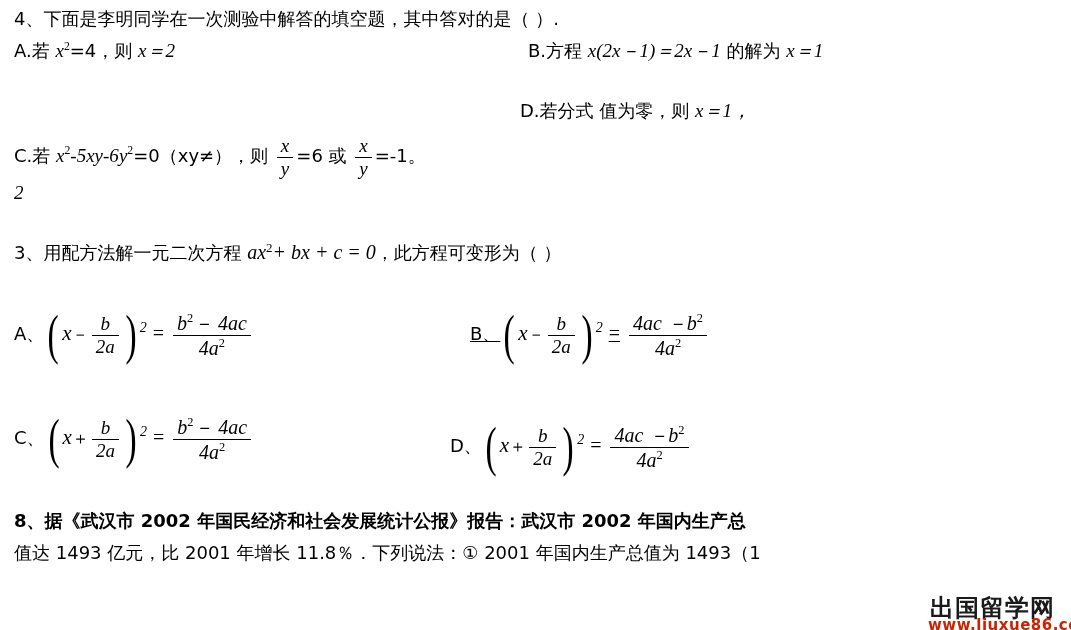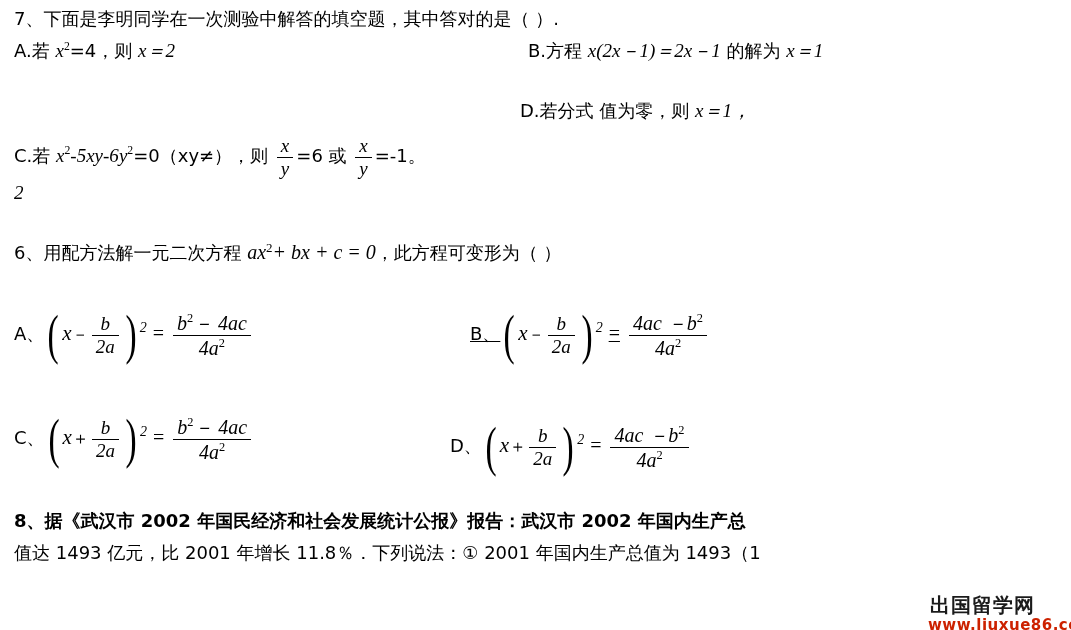--- a/index.html
+++ b/index.html
@@ -85,38 +85,38 @@
   .eqbox {
     display: inline-block;
     vertical-align: middle;
   }
   .watermark {
     position: absolute;
     text-align: center;
     font-family: "DejaVu Sans", sans-serif;
   }
   .wm1 {
-    font-size: 20px;
+    font-size: 24px;
     color: #1a1a1a;
     font-weight: bold;
     letter-spacing: 1px;
   }
   .wm2 {
     font-size: 15px;
     color: #cc2200;
     font-weight: bold;
     letter-spacing: 0.5px;
   }
 </style>
 </head>
 <body>
 
 <div class="page">
 
-  <div class="line cn" style="left:14px; top:8px;">7、下面是李明同学在一次测验中解答的填空题，其中答对的是（    ）.</div>
+  <div class="line cn" style="left:14px; top:8px;">4、下面是李明同学在一次测验中解答的填空题，其中答对的是（    ）.</div>
 
   <div class="line" style="left:14px; top:40px;">
     <span class="cn">A.若 </span><span class="mathit">x</span><sup class="expn">2</sup><span class="cn">=4，则 </span><span class="mathit uline">x＝2</span>
   </div>
 
   <div class="line" style="left:528px; top:40px;">
     <span class="cn">B.方程 </span><span class="mathit">x(2x－1)＝2x－1</span><span class="cn"> 的解为 </span><span class="mathit uline">x＝1</span>
   </div>
 
   <div class="line" style="left:14px; top:100px;margin-top:36px;">
@@ -124,21 +124,21 @@
   </div>
 
   <div class="line" style="left:520px; top:100px;">
     <span class="cn">D.若分式 </span><span class="cn"> 值为零，则 </span><span class="mathit uline">x＝1，</span>
   </div>
   <div class="line" style="left:14px; top:182px;">
     <span class="mathit uline">2</span>
   </div>
 
   <div class="line" style="left:14px; top:240px;">
-    <span class="cn">6、用配方法解一元二次方程 </span><span class="mathit" style="font-size:20px;">ax</span><sup class="expn" style="font-size:13px;">2</sup><span class="mathit" style="font-size:20px;">+ bx + c = 0</span><span class="cn">，此方程可变形为（    ）</span>
+    <span class="cn">3、用配方法解一元二次方程 </span><span class="mathit" style="font-size:20px;">ax</span><sup class="expn" style="font-size:13px;">2</sup><span class="mathit" style="font-size:20px;">+ bx + c = 0</span><span class="cn">，此方程可变形为（    ）</span>
   </div>
 
   <div class="line" style="left:14px; top:312px;">
     <span class="cn">A、</span><span class="bigparen"><span class="paren-l">(</span><span class="eqbox"><span class="mathit" style="font-size:21px;">x</span><span class="mathup" style="font-size:17px;">－</span><span class="frac" style="font-size:19px;"><span class="num mathit">b</span><span class="den mathit">2a</span></span></span><span class="paren-r">)</span><sup class="sqsup">2</sup></span><span class="mathup" style="font-size:20px; margin:0 6px;">=</span><span class="frac" style="font-size:20px;"><span class="num mathit"><span>b</span><sup class="expn">2</sup><span>－ 4ac</span></span><span class="den mathit"><span>4a</span><sup class="expn">2</sup></span></span>
   </div>
 
   <div class="line" style="left:470px; top:312px;text-decoration:underline;">
     <span class="cn">B、</span><span class="bigparen"><span class="paren-l">(</span><span class="eqbox"><span class="mathit" style="font-size:21px;">x</span><span class="mathup" style="font-size:17px;">－</span><span class="frac" style="font-size:19px;"><span class="num mathit">b</span><span class="den mathit">2a</span></span></span><span class="paren-r">)</span><sup class="sqsup">2</sup></span><span class="mathup" style="font-size:20px; margin:0 6px;">=</span><span class="frac" style="font-size:20px;"><span class="num mathit"><span>4ac －b</span><sup class="expn">2</sup><span></span></span><span class="den mathit"><span>4a</span><sup class="expn">2</sup></span></span>
   </div>
 

